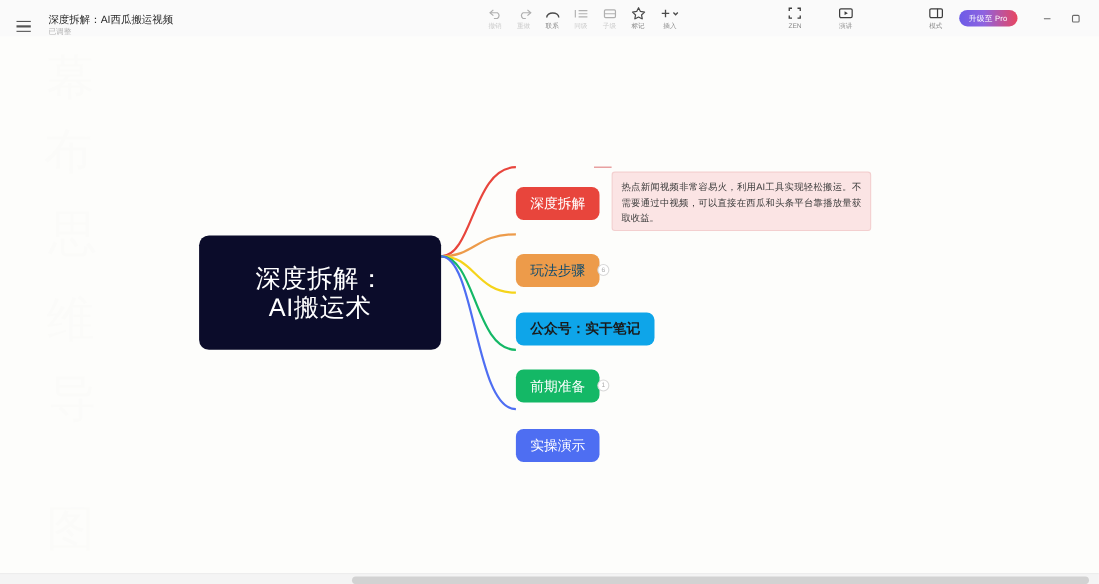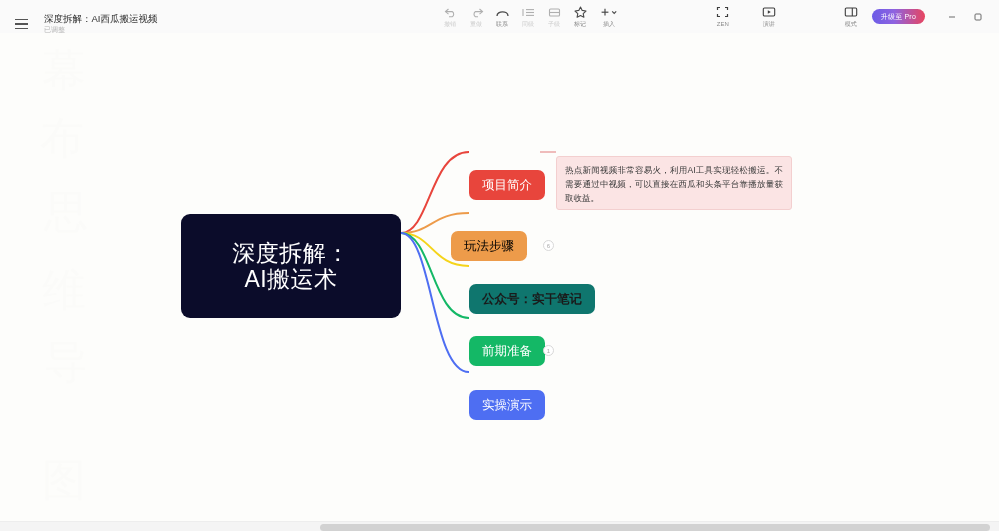--- a/index.html
+++ b/index.html
@@ -74,22 +74,22 @@
   }
   .root {
     left: 181px; top: 181px; width: 220px; height: 104px;
     background: #0b0c2a; border-radius: 9px; flex-direction: column;
     color: #ffffff; gap: 2px; padding: 0 6px;
   }
   .root .ln { font-size: 23px; line-height: 24px; letter-spacing: .5px; text-align: center; }
 
   .br { height: 30px; border-radius: 7px; padding: 0 13px; font-size: 12.5px; }
   .br-red   { left: 469px; top: 137px; background: #e8453c; color: #ffffff; }
-  .br-org   { left: 451px; top: 198px; background: #ed9b4a; color: #000000; }
-  .br-yel   { left: 469px; top: 251px; background: #0f766e; color: #1a1a1a; font-weight: bold; }
+  .br-org   { left: 469px; top: 198px; background: #ed9b4a; color: #0c4a6e; }
+  .br-yel   { left: 469px; top: 251px; background: #0ea5e9; color: #1a1a1a; font-weight: bold; }
   .br-grn   { left: 469px; top: 303px; background: #14b866; color: #ffffff; }
   .br-blu   { left: 469px; top: 357px; background: #4e6ef2; color: #ffffff; }
 
   .badge {
     position: absolute; width: 11px; height: 11px; border-radius: 50%;
     border: 1px solid #d8d8d8; background: #fff; color: #aaa;
     font-size: 6px; display: flex; align-items: center; justify-content: center;
     cursor: pointer;
   }
   .badge-org { left: 543px; top: 207px; }
@@ -263,21 +263,21 @@
       <path d="M401 200 C 432 200, 432 285, 469 285" stroke="#14b866" stroke-width="2" fill="none"></path>
       <path d="M401 200 C 432 200, 432 339, 469 339" stroke="#4e6ef2" stroke-width="2" fill="none"></path>
       <path d="M540 119 H 556" stroke="#e8a0a0" stroke-width="1.4" fill="none"></path>
     </svg>
 
     <div class="node root">
       <div class="ln">深度拆解：</div>
       <div class="ln">AI搬运术</div>
     </div>
 
-    <div class="node br br-red">项目简介</div>
+    <div class="node br br-red">深度拆解</div>
     <div class="node br br-org">玩法步骤</div>
     <div class="node br br-yel">公众号：实干笔记</div>
     <div class="node br br-grn">前期准备</div>
     <div class="node br br-blu">实操演示</div>
 
     <div class="badge badge-org">6</div>
     <div class="badge badge-grn">1</div>
 
     <div class="note">热点新闻视频非常容易火，利用AI工具实现轻松搬运。不需要通过中视频，可以直接在西瓜和头条平台靠播放量获取收益。</div>
 

